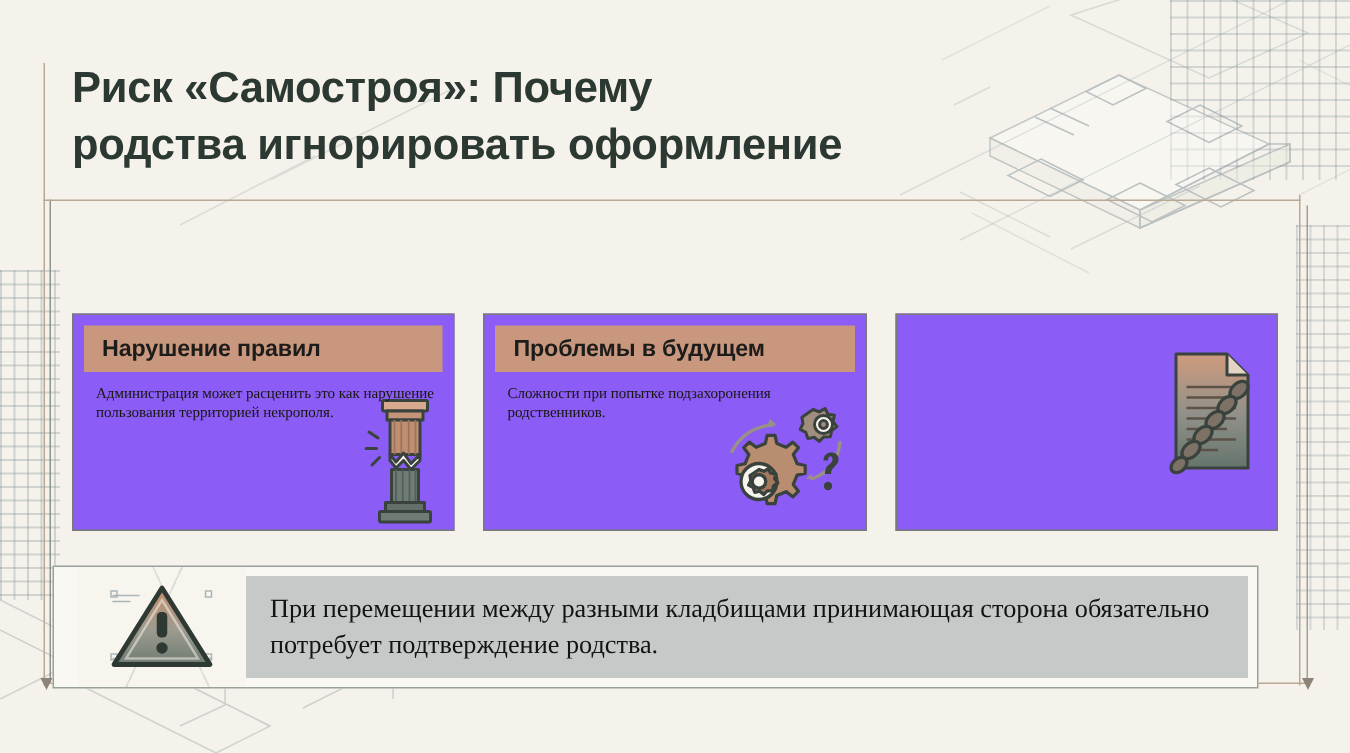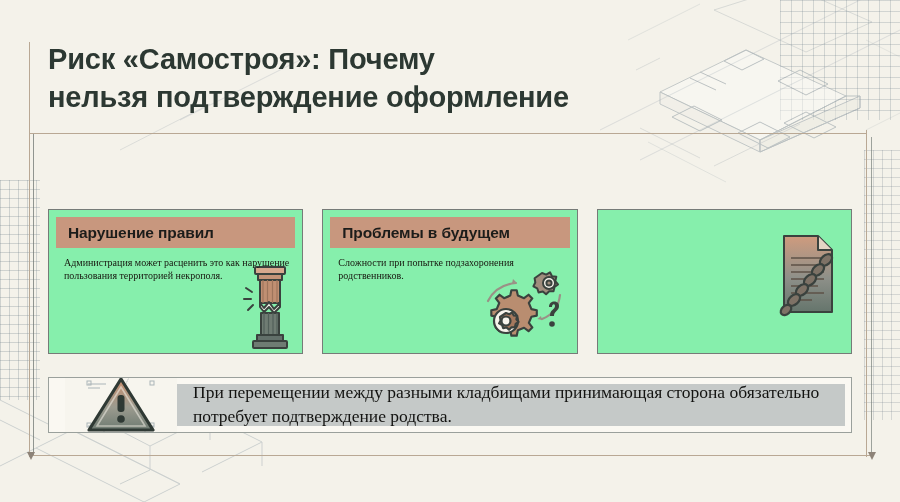--- a/index.html
+++ b/index.html
@@ -133,21 +133,21 @@
   .cards {
     position: absolute;
     left: 48px; top: 209px;
     width: 804px;
     display: flex;
     gap: 19px;
   }
   .card {
     flex: 1 1 0;
     height: 145px;
-    background: #86efac;
+    background: #8b5cf6;
     border: 1.3px solid #767b78;
     padding: 7px 7px 6px 7px;
     position: relative;
   }
   .card-head {
     background: #c8977e;
     height: 31px;
     display: flex;
     align-items: center;
     padding-left: 12px;
@@ -176,23 +176,23 @@
     position: absolute;
     z-index: 1;
   }
   .icon-column { right: -2px; bottom: -4px; }
   .icon-gears  { right: -2px; bottom: -6px; }
   .icon-doc    { right: 0px;  bottom: -6px; }
 
   
   .callout {
     position: absolute;
-    left: 48px; top: 377px;
+    left: 35px; top: 377px;
     width: 804px;
-    height: 56px;
+    height: 82px;
     background: #faf8f2;
     border: 1.2px solid #9aa09c;
     display: flex;
     align-items: stretch;
     overflow: hidden;
     padding-left: 16px;
   }
   .callout-iconpane {
     width: 112px;
     position: relative;
@@ -273,21 +273,21 @@
   <div class="frame-v-left-2"></div>
   <div class="frame-v-right"></div>
   <div class="frame-v-right-2"></div>
   <div class="frame-h-top"></div>
   <div class="frame-h-bot"></div>
   <div class="tick tick-left"></div>
   <div class="tick tick-right"></div>
 
   <div class="header">
     <div class="title">Риск «Самостроя»: Почему</div>
-    <div class="title">нельзя подтверждение оформление</div>
+    <div class="title">родства игнорировать оформление</div>
   </div>
 
 
   <div class="cards">
 
     <div class="card">
       <div class="card-head">
         <span class="card-head-text">Нарушение правил</span>
       </div>
       <div class="card-body">

